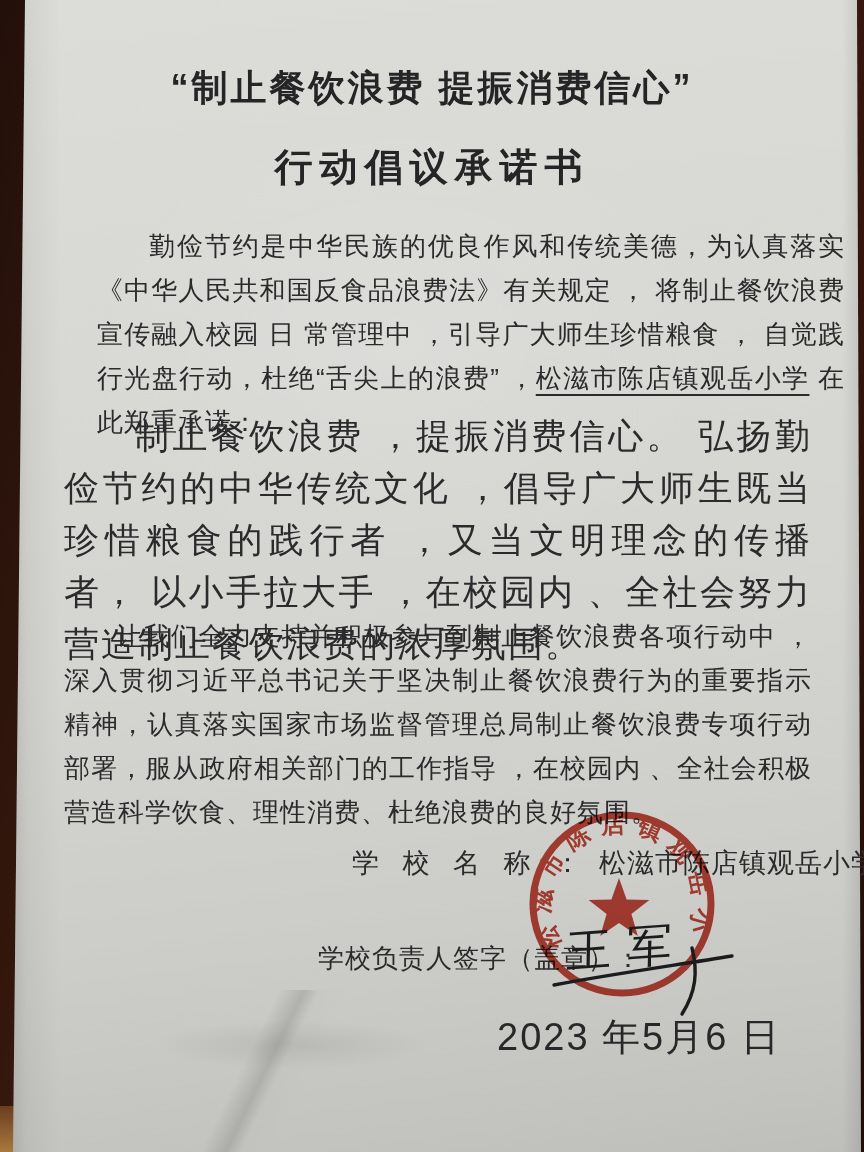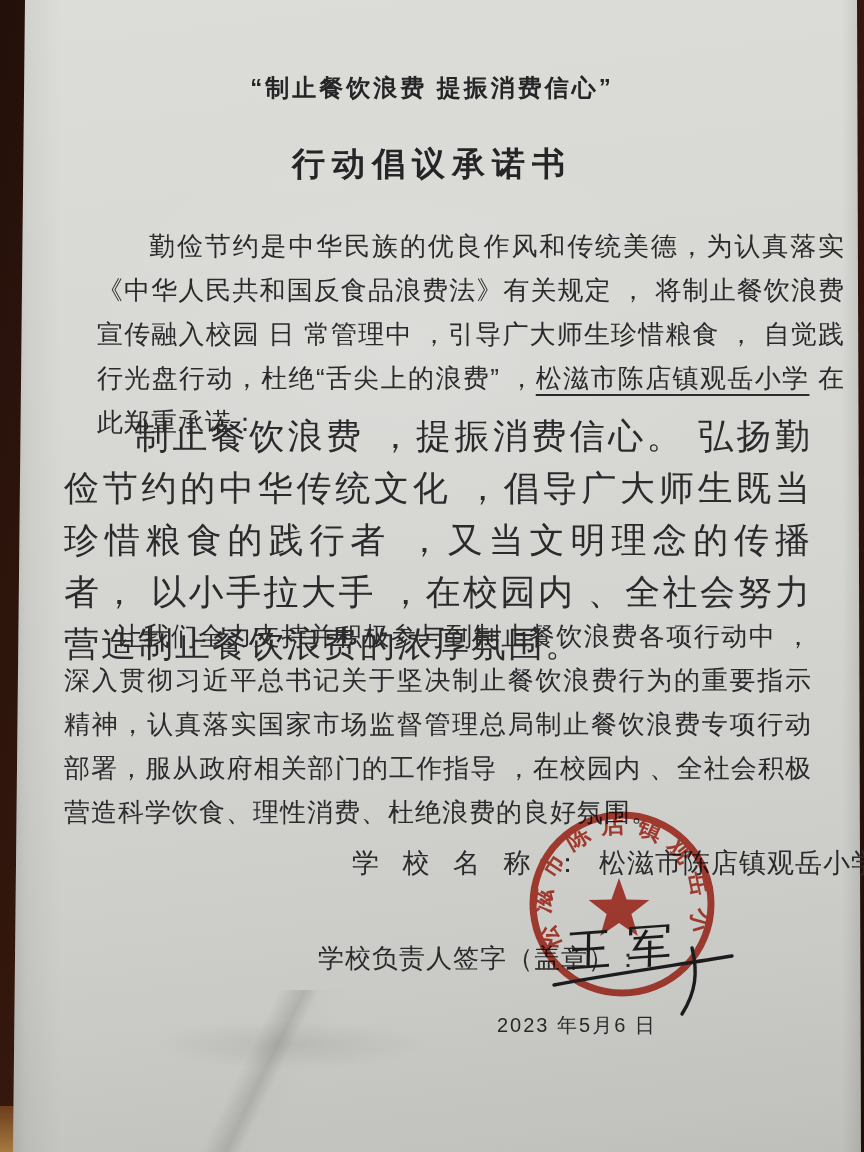--- a/index.html
+++ b/index.html
@@ -28,37 +28,37 @@
   }
   .crease{
     position:absolute;left:60px;top:990px;width:420px;height:162px;
     background:
       linear-gradient(116deg,rgba(0,0,0,0) 44%,rgba(105,105,100,.26) 49%,rgba(175,175,170,.10) 52%,rgba(0,0,0,0) 58%),
       radial-gradient(190px 34px at 55% 34%,rgba(110,110,105,.16),rgba(0,0,0,0) 72%);
     pointer-events:none;
   }
   .layer{position:absolute;inset:0;}
   .title{position:absolute;left:0;width:864px;text-align:center;font-weight:700;color:#252527;}
-  .title-1{top:72px;font-size:24px;letter-spacing:3px;}
-  .title-2{top:142px;font-size:33px;letter-spacing:7px;}
+  .title-1{top:64px;font-size:36px;letter-spacing:3px;}
+  .title-2{top:142px;font-size:38px;letter-spacing:7px;}
   .para{position:absolute;left:64px;width:748px;text-align:justify;text-indent:2em;color:#2b2b2d;}
   .para-1{top:224px;font-size:26px;line-height:44px;letter-spacing:1px;margin-left:33px;}
   .para-2{top:410px;font-size:35px;line-height:52px;letter-spacing:2px;}
   .para-3{top:614px;font-size:26px;line-height:44px;letter-spacing:1px;}
   .underlined{text-decoration:underline;text-underline-offset:7px;text-decoration-thickness:2px;}
   .school-row{position:absolute;top:845px;left:352px;font-size:27px;color:#2b2b2d;white-space:nowrap;}
   .school-label{letter-spacing:8px;}
   .school-value{margin-left:10px;letter-spacing:1px;}
   .sign-row{position:absolute;top:941px;left:318px;font-size:26px;color:#2b2b2d;white-space:nowrap;letter-spacing:1px;}
   .signature-name{
     position:absolute;top:918px;left:566px;font-size:45px;color:#1c1c1e;
     letter-spacing:16px;font-weight:500;transform:rotate(-4deg) skewX(-5deg);
   }
   .signature-strokes{position:absolute;left:540px;top:930px;width:210px;height:100px;pointer-events:none;}
-  .date-row{position:absolute;top:1012px;left:497px;font-size:20px;color:#28282a;letter-spacing:2px;}
+  .date-row{position:absolute;top:1012px;left:497px;font-size:38px;color:#28282a;letter-spacing:2px;}
   .seal{position:absolute;left:522px;top:806px;width:200px;height:200px;mix-blend-mode:multiply;opacity:.93;}
 </style>
 </head>
 <body>
 
 <div class="desk-highlight"></div>
 
 <div class="paper"></div>
 <div class="paper-edge-shade"></div>
 <div class="crease"></div>

